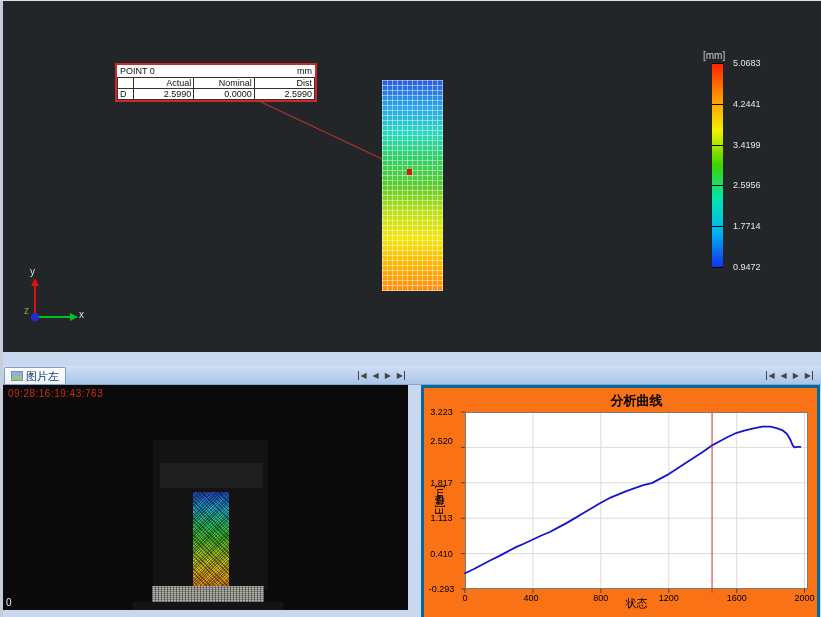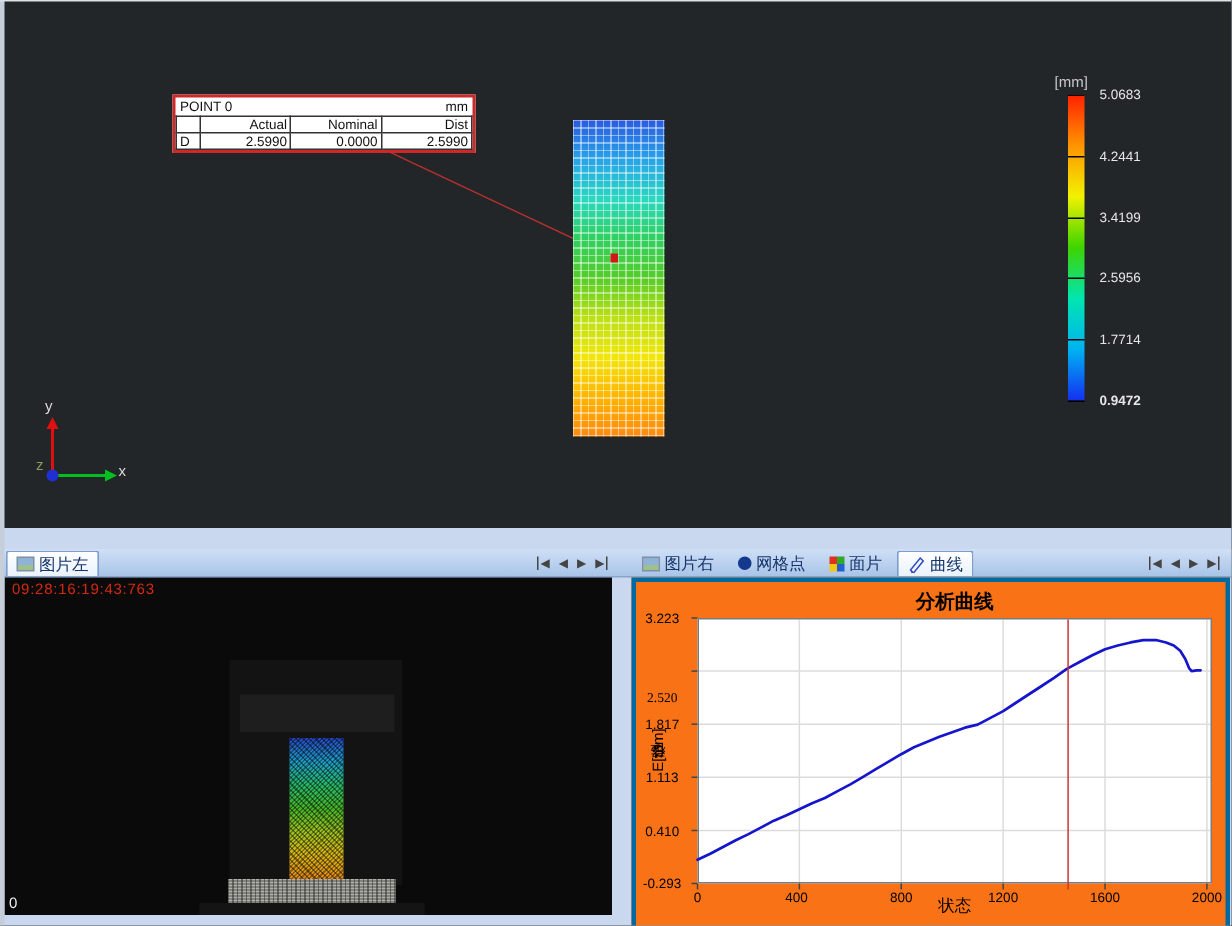--- a/index.html
+++ b/index.html
@@ -140,62 +140,41 @@
           <div class="cb-lab" style="top: 8px;">5.0683</div>
           <div class="cb-tick" style="top: 53.8px;"></div>
           <div class="cb-lab" style="top: 48.8px;">4.2441</div>
           <div class="cb-tick" style="top: 94.6px;"></div>
           <div class="cb-lab" style="top: 89.6px;">3.4199</div>
           <div class="cb-tick" style="top: 135.4px;"></div>
           <div class="cb-lab" style="top: 130.4px;">2.5956</div>
           <div class="cb-tick" style="top: 176.2px;"></div>
           <div class="cb-lab" style="top: 171.2px;">1.7714</div>
           <div class="cb-tick" style="top: 217px;"></div>
-          <div class="cb-lab" style="top: 212px; font-weight: bold;">0.9472</div>
+          <div class="cb-lab" style="top: 212px;">0.9472</div>
         </div>
     </div>
   </div>
 
   <div class="output-panel">
 
     <div class="tabstrip">
       <div class="tab-left-holder">
         <div class="tab active">
           <span class="icon-picture"></span>
           <span>图片左</span>
         </div>
       </div>
       <div class="pager pager-l">
         <span class="pg-first">◀</span>
         <span>◀</span>
         <span>▶</span>
         <span class="pg-last">▶</span>
       </div>
 
-      <div class="right-tabs">
-        <div class="tab">
-          <span class="icon-picture"></span>
-          <span>图片右</span>
-        </div>
-        <div class="tab">
-          <span class="icon-gridpoint"></span>
-          <span>网格点</span>
-        </div>
-        <div class="tab">
-          <span class="icon-facet"></span>
-          <span>面片</span>
-        </div>
-        <div class="tab active">
-          <svg class="icon-pen" viewBox="0 0 12 12">
-            <path d="M2 10 L8.5 2 L10.5 4 L4 12 Z" fill="#f4f4ff" stroke="#2a4cc0" stroke-width="1"></path>
-            <path d="M2 10 L2.6 12 L4 12 Z" fill="#2a4cc0"></path>
-          </svg>
-          <span>曲线</span>
-        </div>
-      </div>
       <div class="pager pager-r">
         <span class="pg-first">◀</span>
         <span>◀</span>
         <span>▶</span>
         <span class="pg-last">▶</span>
       </div>
     </div>
 
     <div class="image-left">
       <div class="cam-column"></div>
@@ -244,21 +223,21 @@
           <polyline points="5.0,161.2 13.5,157.2 22.0,152.7 30.5,148.2 39.0,144.1 47.5,139.6 55.9,135.1 64.4,131.5 72.9,127.5 81.4,123.5 89.9,120.0 98.4,115.4 106.9,110.9 115.4,105.9 123.9,100.8 132.4,95.8 140.8,90.8 149.3,86.2 157.8,82.7 166.3,79.2 174.8,76.2 183.3,73.1 191.8,71.1 200.3,66.6 208.8,62.1 217.3,56.5 225.7,51.0 234.2,45.5 242.7,39.9 251.2,33.9 259.7,29.3 268.2,24.8 276.7,20.8 285.2,18.3 293.7,16.3 302.2,14.7 310.6,14.7 317.4,16.3 322.5,18.3 326.8,21.8 330.2,27.3 332.7,33.4 334.4,35.4 337.8,34.9 340.4,34.9" fill="none" stroke="#1515cc" stroke-width="1.8" stroke-linejoin="round" stroke-linecap="round"></polyline>
           <line x1="252.0618811881188" y1="1" x2="252.0618811881188" y2="181" stroke="#cc3434" stroke-width="1"></line>
         </svg>
         <span class="xtick" style="left: 41px;">0</span>
         <span class="xtick" style="left: 107px;">400</span>
         <span class="xtick" style="left: 176.842px;">800</span>
         <span class="xtick" style="left: 244.762px;">1200</span>
         <span class="xtick" style="left: 312.683px;">1600</span>
         <span class="xtick" style="left: 380.604px;">2000</span>
         <span class="ytick" style="top: 19px;">3.223</span>
-        <span class="ytick" style="top: 72px; font-family: Liberation Serif, serif;">2.520</span>
+        <span class="ytick" style="top: 48px;">2.520</span>
         <span class="ytick" style="top: 89.7799px;">1.817</span>
         <span class="ytick" style="top: 125.22px;">1.113</span>
         <span class="ytick" style="top: 160.61px;">0.410</span>
         <span class="ytick" style="top: 196px;">-0.293</span>
       </div>
   </div>
 
   <div class="edge-left"></div>
   <div class="edge-top"></div>
 </div>

